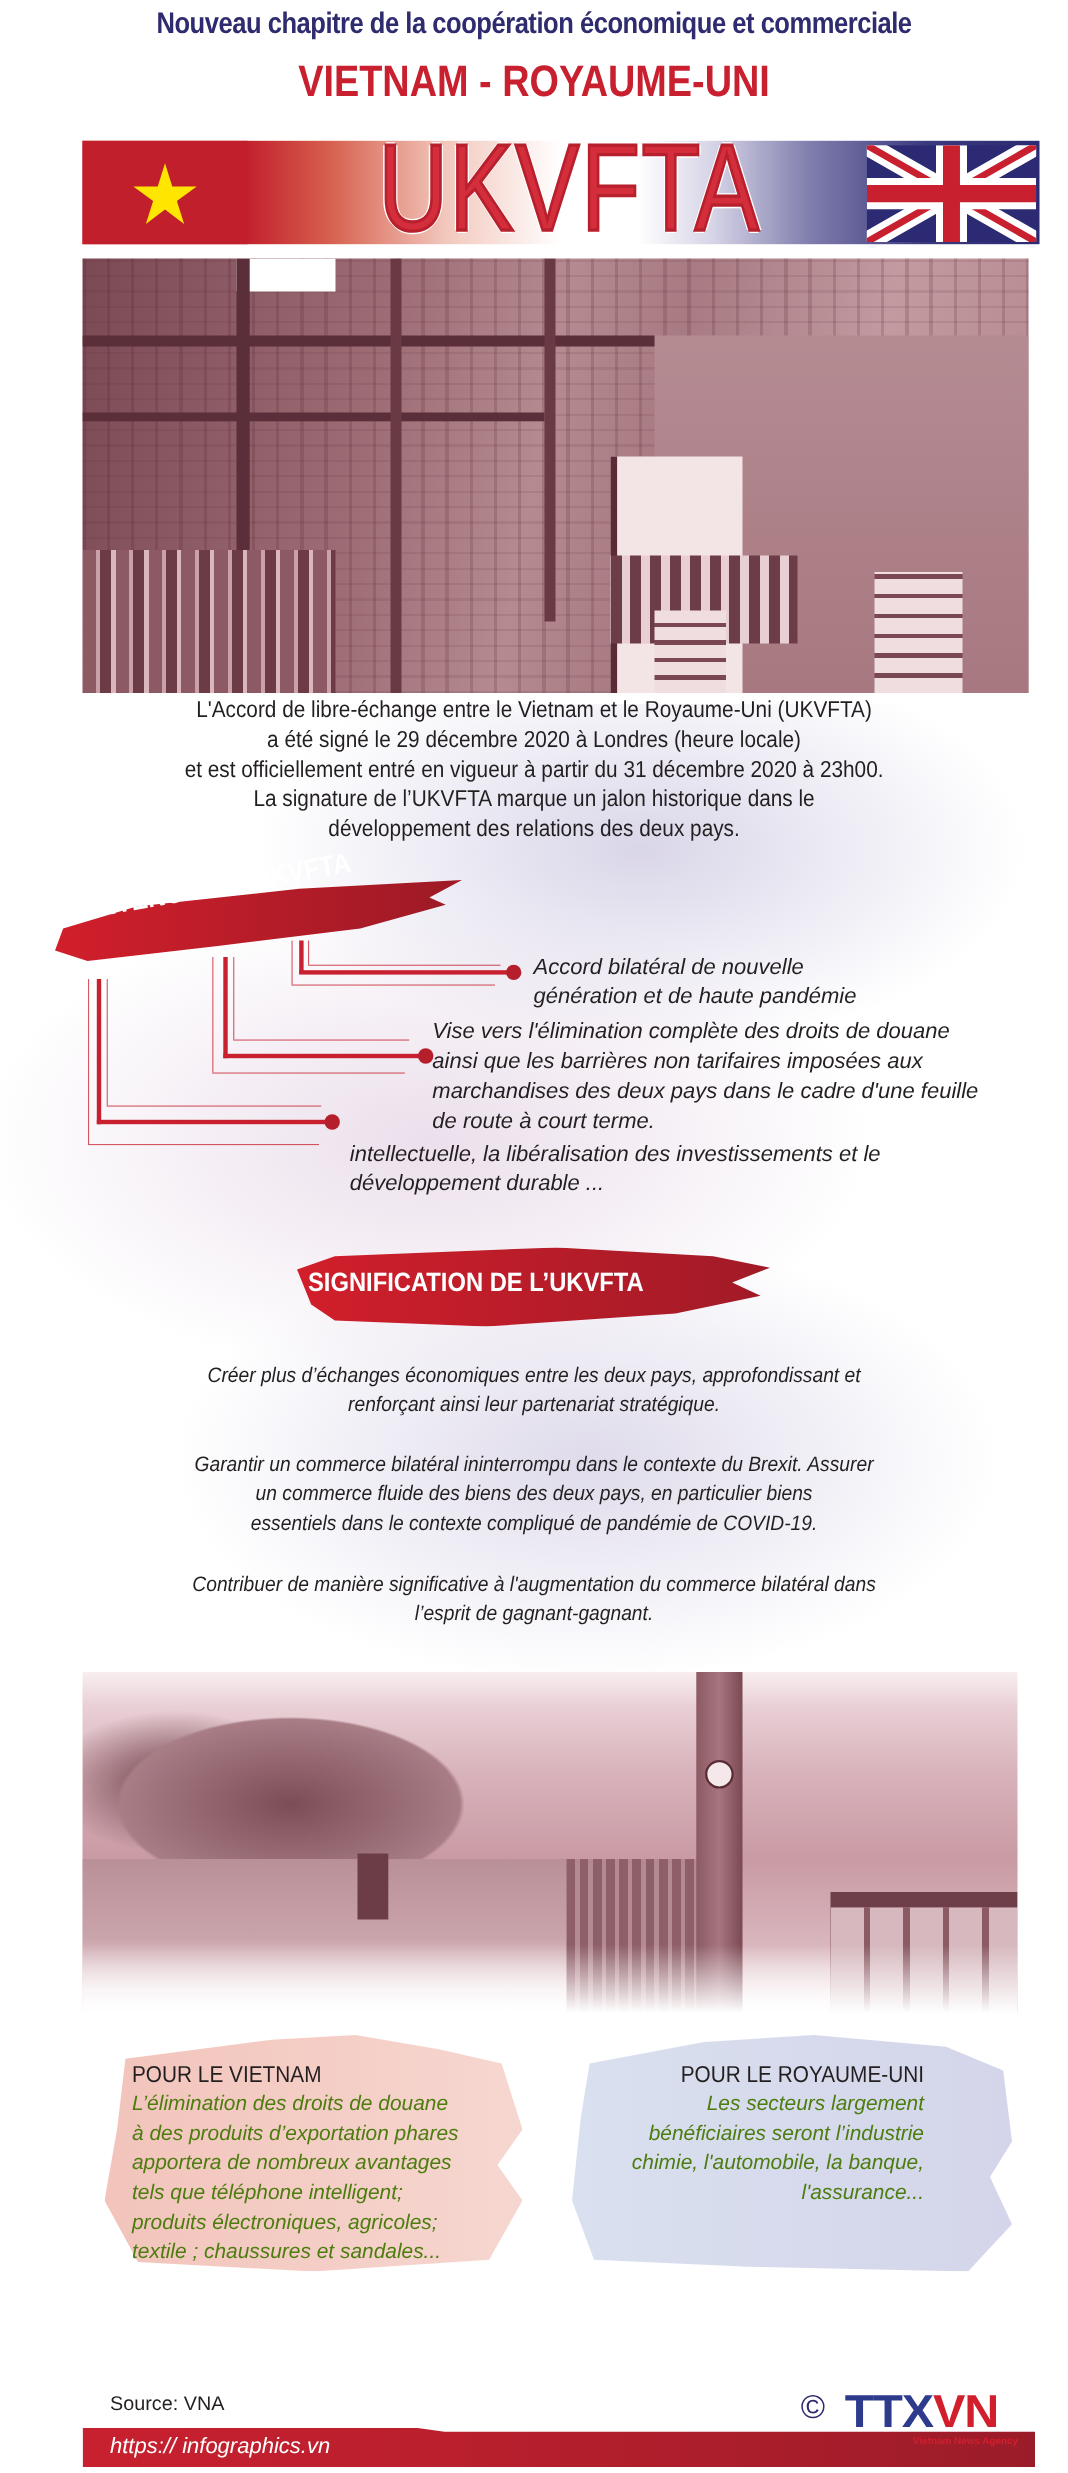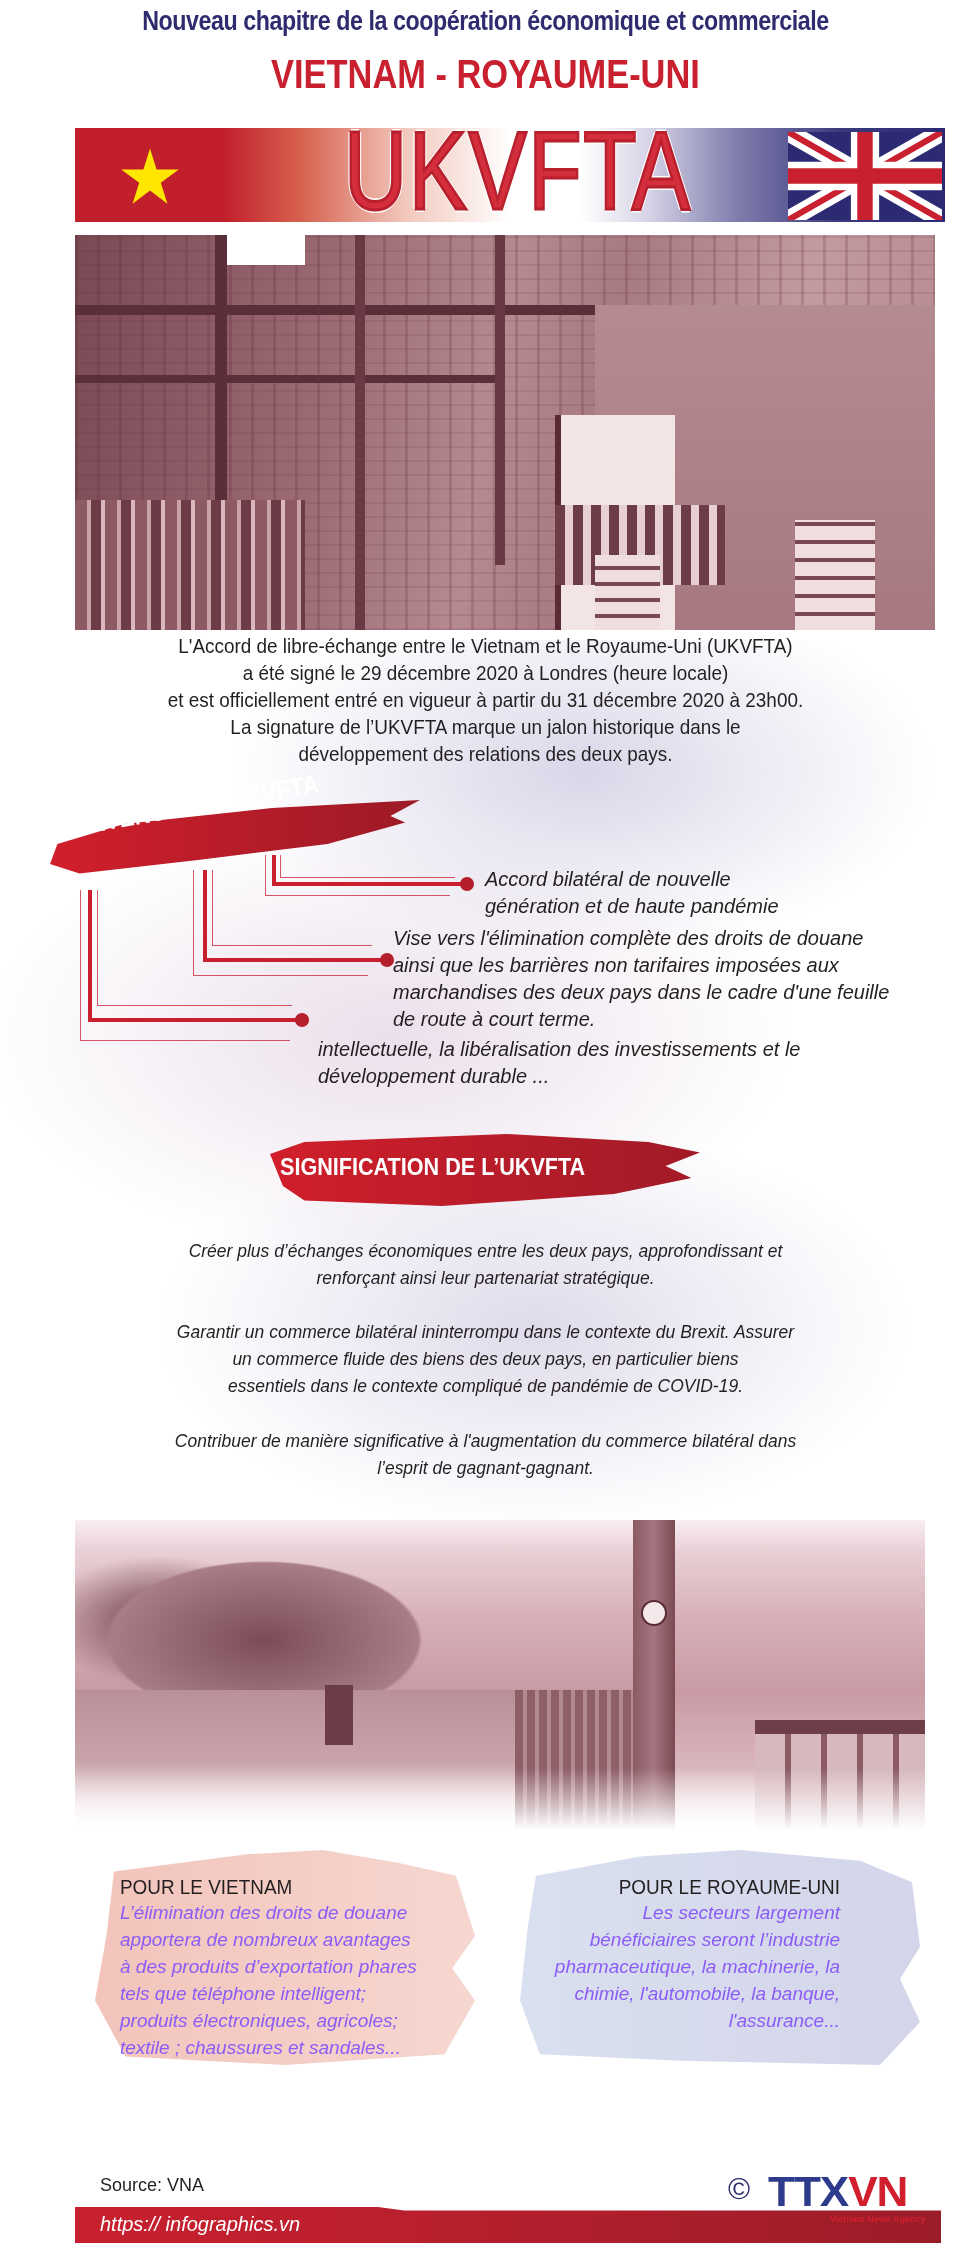--- a/index.html
+++ b/index.html
@@ -131,21 +131,21 @@
     top: 1850px; left: 95px; width: 380px; height: 215px;
     background: linear-gradient(90deg, #f2c4bb, #f6d7d0);
     clip-path: polygon(5% 10%, 40% 2%, 60% 0%, 80% 6%, 95% 12%, 100% 40%, 94% 55%, 100% 70%, 92% 95%, 50% 100%, 8% 96%, 0% 70%, 3% 40%);
   }
   .uk-brush {
     top: 1850px; left: 520px; width: 400px; height: 215px;
     background: linear-gradient(90deg, #d9e0ef, #d4d5ea);
     clip-path: polygon(4% 12%, 30% 3%, 55% 0%, 85% 5%, 98% 15%, 100% 45%, 95% 60%, 100% 80%, 90% 100%, 40% 98%, 5% 95%, 0% 70%, 2% 35%);
   }
   .panel-head { font-size: 21px; color: #231f20; transform: scaleX(0.9); }
-  .panel-text { font-style: italic; font-size: 19px; line-height: 27px; color: #8b5cf6; }
+  .panel-text { font-style: italic; font-size: 19px; line-height: 27px; color: #4d7c0f; }
   .panel-text span { display:block; }
   .vn-panel { top: 1875px; left: 120px; width: 360px; }
   .vn-panel .panel-head { transform-origin: left; }
   .uk-panel { top: 1875px; left: 500px; width: 340px; text-align: right; }
   .uk-panel .panel-head { transform-origin: right; }
 
   
   .source { top: 2175px; left: 100px; font-size: 18px; color: #231f20; }
   .url-bar {
     top: 2207px; left: 75px; width: 866px; height: 36px;
@@ -274,34 +274,33 @@
   <div class="fade"></div>
 </div>
 
 <div class="abs vn-brush"></div>
 <div class="abs uk-brush"></div>
 
 <div class="abs vn-panel">
   <div class="panel-head">POUR LE VIETNAM</div>
   <div class="panel-text">
     <span>L’élimination des droits de douane</span>
+    <span>à des produits d’exportation phares</span>
     <span>apportera de nombreux avantages</span>
-    <span>à des produits d’exportation phares</span>
     <span>tels que téléphone intelligent;</span>
     <span>produits électroniques, agricoles;</span>
     <span>textile ; chaussures et sandales...</span>
   </div>
 </div>
 
 <div class="abs uk-panel">
   <div class="panel-head">POUR LE ROYAUME-UNI</div>
   <div class="panel-text">
     <span>Les secteurs largement</span>
     <span>bénéficiaires seront l’industrie</span>
-    <span>pharmaceutique, la machinerie, la</span>
     <span>chimie, l'automobile, la banque,</span>
     <span>l'assurance...</span>
   </div>
 </div>
 
 <div class="abs source">Source: VNA</div>
 <div class="abs url-bar"></div>
 <a class="abs url-text">https:// infographics.vn</a>
 <div class="abs copyright">©</div>
 <div class="abs ttxvn">

